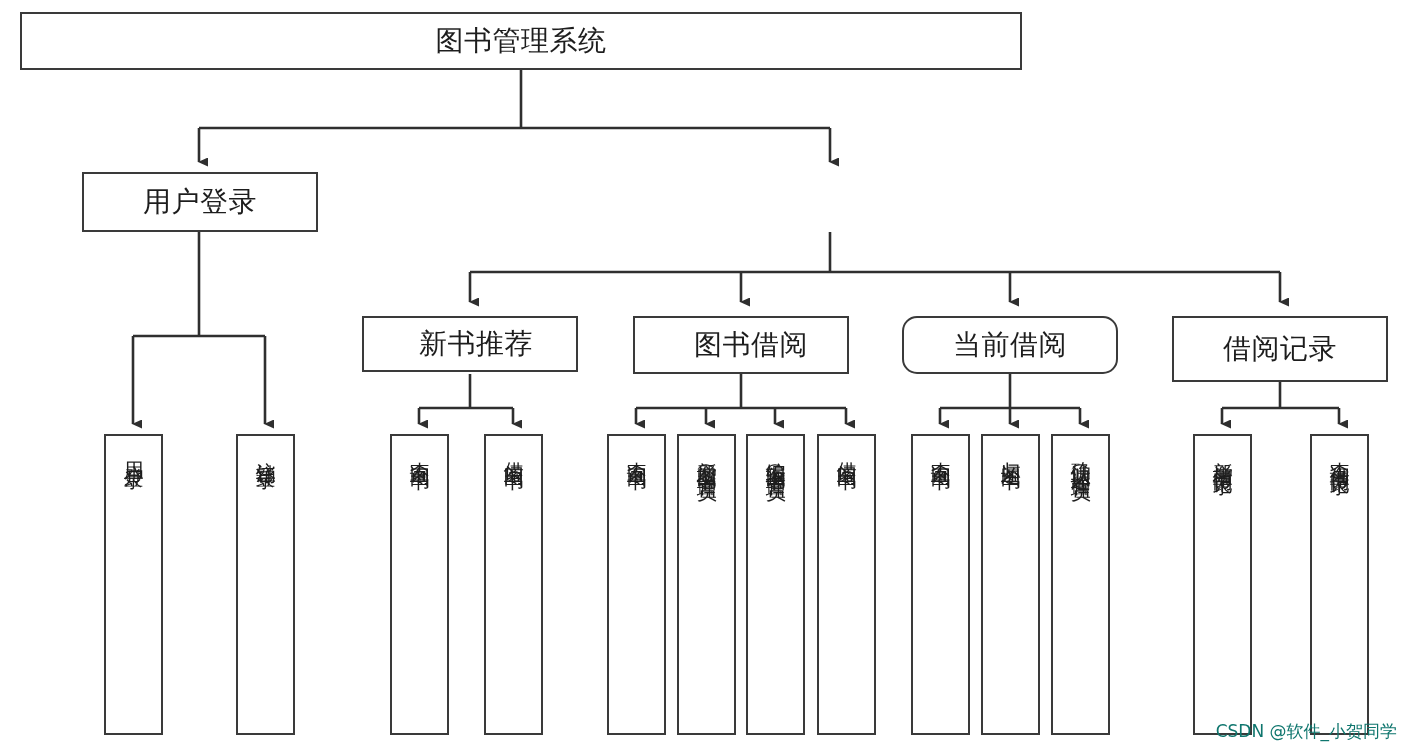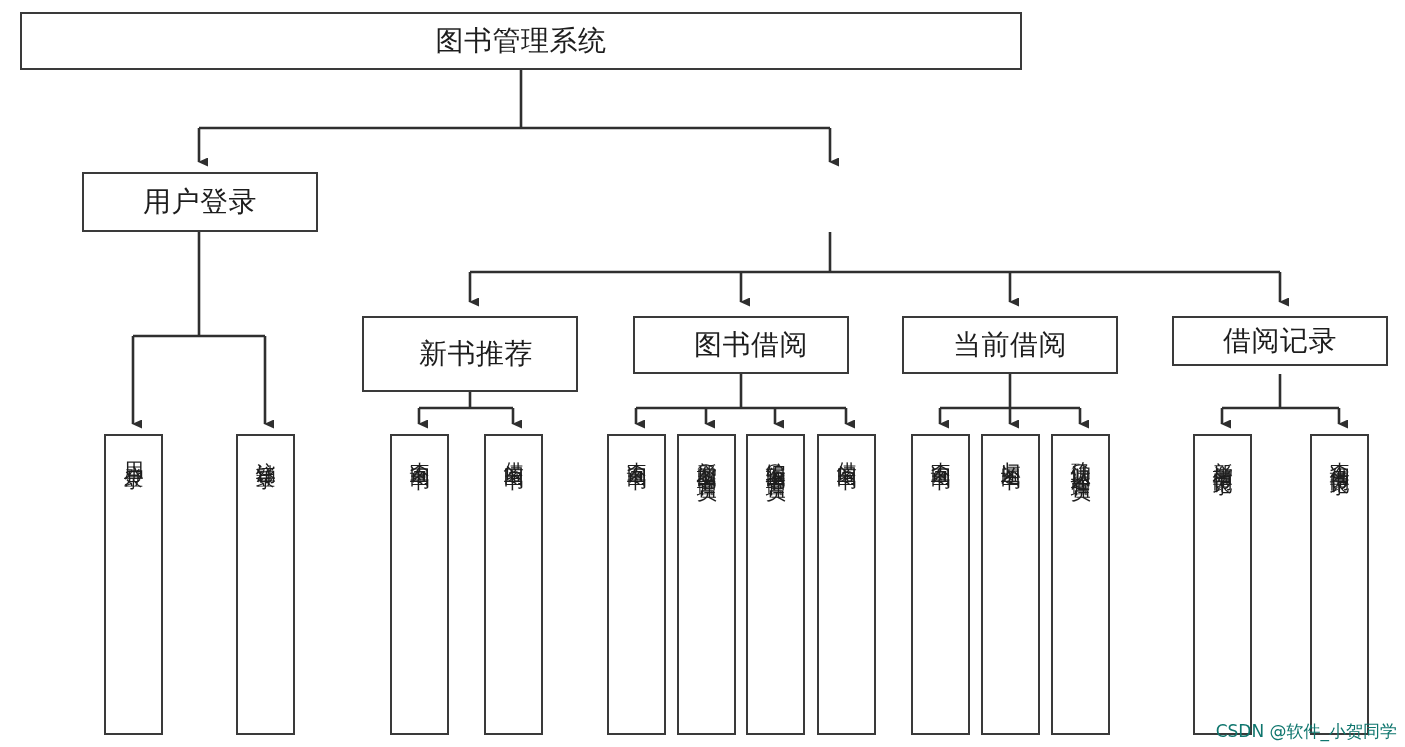--- a/index.html
+++ b/index.html
@@ -132,33 +132,33 @@
 
   <div class="node horiz" style="left:20px; top:12px; width:1002px; height:58px;">
     <span class="node-label">图书管理系统</span>
   </div>
 
   <div class="node horiz" style="left:82px; top:172px; width:236px; height:60px;">
     <span class="node-label">用户登录</span>
   </div>
 
 
-  <div class="node horiz" style="left:362px; top:316px; width:216px; height:76px;padding-left:12px;">
+  <div class="node horiz" style="left:362px; top:316px; width:216px; height:56px;padding-left:12px;">
     <span class="node-label">新书推荐</span>
   </div>
 
   <div class="node horiz" style="left:633px; top:316px; width:216px; height:58px;padding-left:20px;">
     <span class="node-label">图书借阅</span>
   </div>
 
-  <div class="node horiz" style="left:902px; top:316px; width:216px; height:58px;">
+  <div class="node horiz" style="left:902px; top:316px; width:216px; height:58px;border-radius:15px;">
     <span class="node-label">当前借阅</span>
   </div>
 
-  <div class="node horiz" style="left:1172px; top:316px; width:216px; height:50px;">
+  <div class="node horiz" style="left:1172px; top:316px; width:216px; height:66px;">
     <span class="node-label">借阅记录</span>
   </div>
 
   <div class="node vert" style="left:104px; top:434px; width:59px; height:301px;">
     <span class="node-label">用户登录</span>
   </div>
   <div class="node vert" style="left:236px; top:434px; width:59px; height:301px;">
     <span class="node-label">注销登录</span>
   </div>
 

